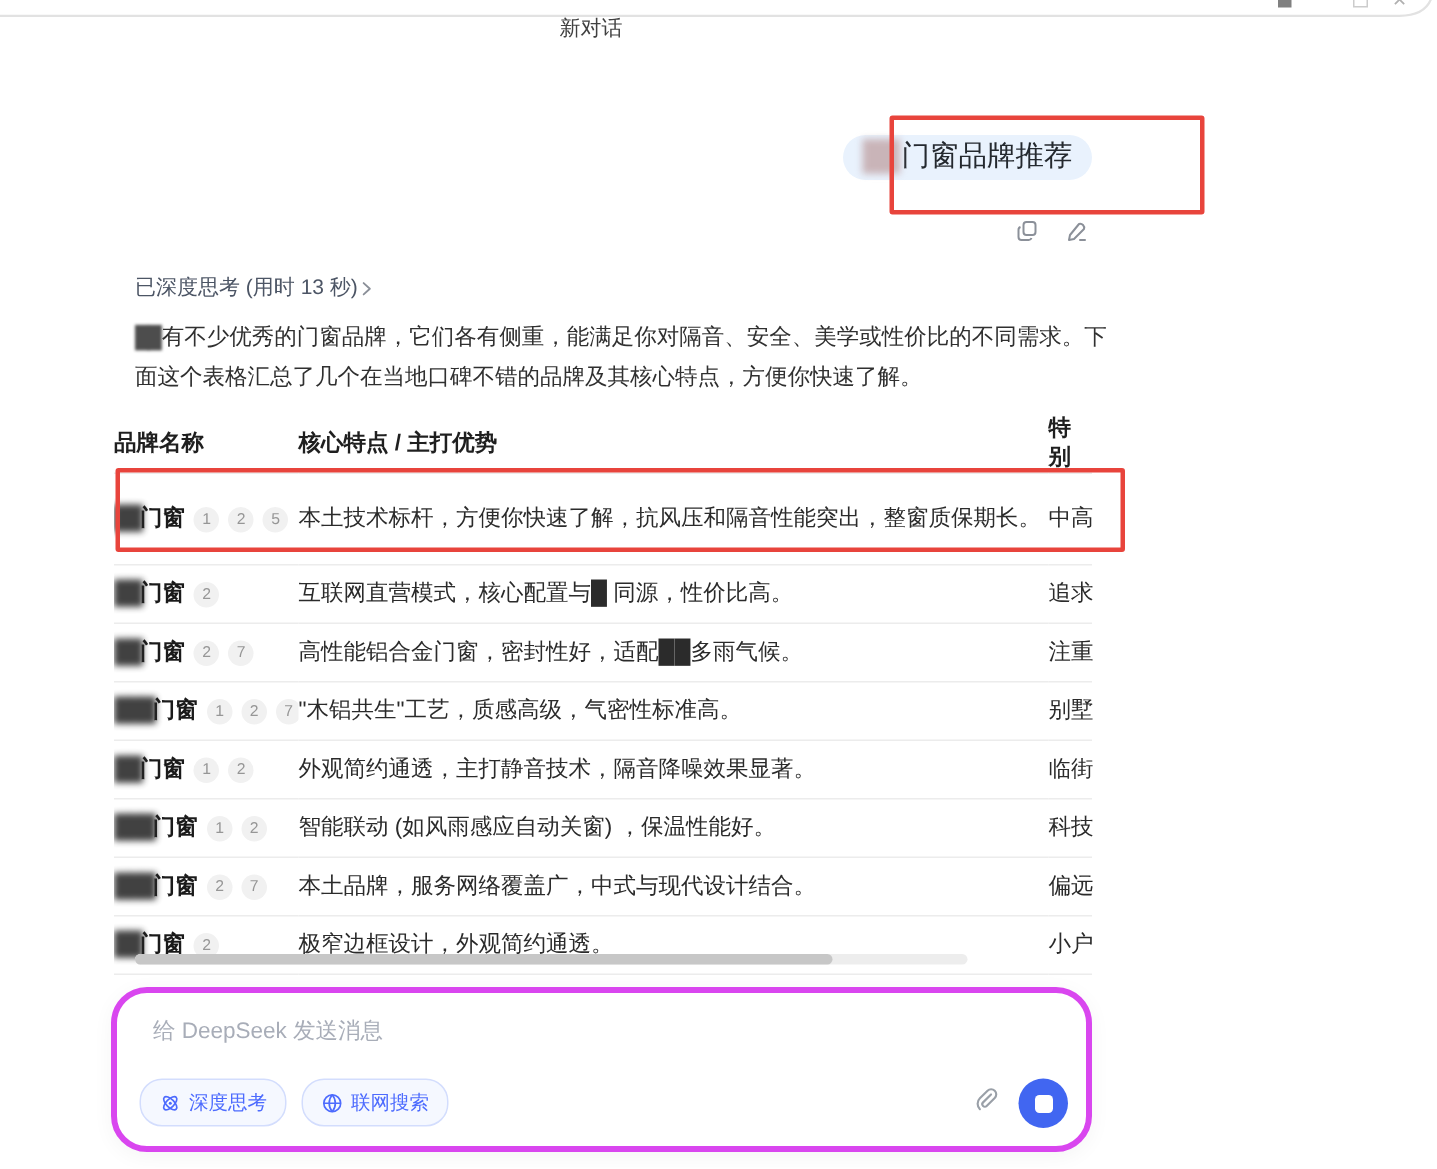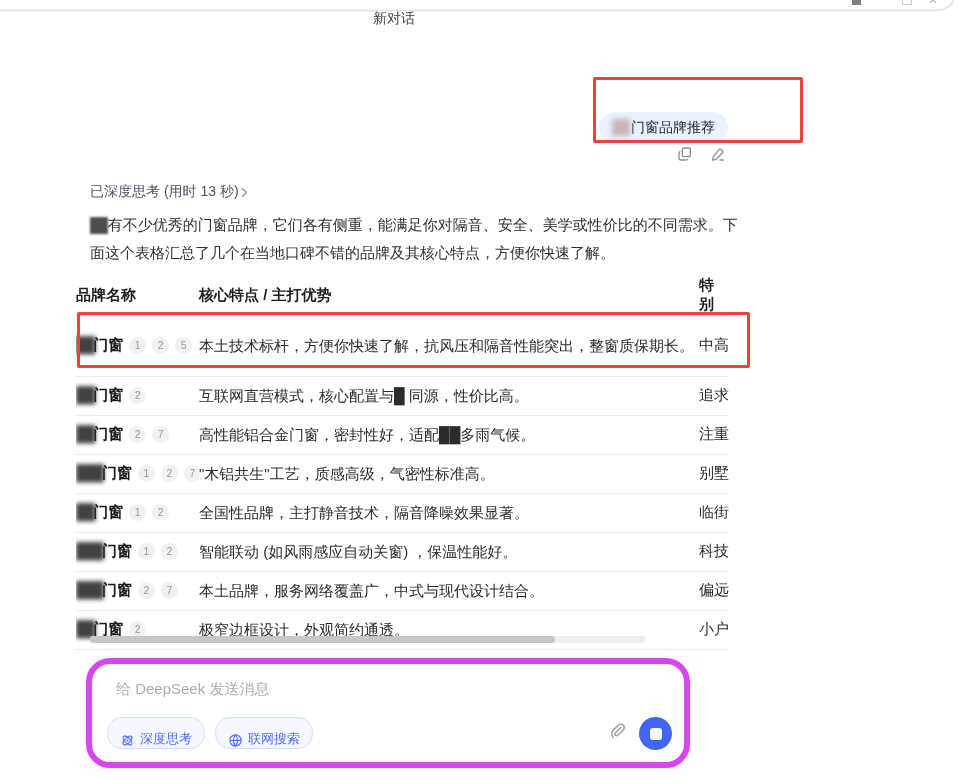--- a/index.html
+++ b/index.html
@@ -11,21 +11,21 @@
   .frame-svg{position:absolute;top:0;left:0;pointer-events:none;}
   .window-remnants{position:absolute;top:0;right:8px;width:110px;height:8px;overflow:hidden;}
   .remnant-bar{position:absolute;left:12px;top:0;width:9px;height:5px;background:#4a4a4a;opacity:.7;}
   .remnant-restore{position:absolute;left:62px;top:-5px;width:8px;height:8px;border:1.5px solid #9a9a9a;opacity:.5;}
   .remnant-close{position:absolute;left:88px;top:-7px;font-size:12px;color:#7d7d7d;opacity:.6;}
   
   .chat-title{position:absolute;left:344px;top:10px;width:100px;text-align:center;
     font-size:14px;color:#404040;}
   
   .user-bubble{position:absolute;right:230px;top:90px;height:30px;line-height:30px;
-    background:#e9f2fd;border-radius:15px;padding:0 13px;font-size:14px;color:#24292f;white-space:nowrap;margin-top:22px;}
+    background:#e9f2fd;border-radius:15px;padding:0 13px;font-size:19px;color:#24292f;white-space:nowrap;}
   .redact{filter:blur(2px);color:#2d2d2d;letter-spacing:-2px;opacity:.9;}
   .redact-light{filter:blur(2.5px);color:#c9b4b8;letter-spacing:-2px;margin-right:3px;}
   .msg-actions{position:absolute;right:232px;top:146px;display:flex;gap:17px;align-items:center;}
   .icon-btn{width:16px;height:16px;cursor:pointer;display:inline-flex;}
   
   .thinking-row{position:absolute;left:90px;top:183px;display:flex;align-items:center;
     font-size:14px;color:#4c5565;cursor:pointer;}
   
   .intro{position:absolute;left:90px;top:211px;width:652px;font-size:15px;line-height:27px;color:#303030;}
   .intro .redact{font-size:14px;color:#3a3a3a;filter:blur(1.2px);margin-right:2px;}
@@ -41,27 +41,27 @@
   .badges{display:inline;}
   .badge{display:inline-flex;align-items:center;justify-content:center;width:17px;height:17px;
     border-radius:50%;background:#f1f1f1;color:#969696;font-size:10.5px;margin-left:6px;
     vertical-align:1px;cursor:pointer;}
   .features{line-height:24px;padding-right:10px;}
   .suited{white-space:nowrap;overflow:visible;}
   
   .hscroll-track{position:absolute;left:90px;top:636px;width:555px;height:7px;border-radius:4px;background:#ededed;}
   .hscroll-thumb{position:absolute;left:0;top:0;width:465px;height:7px;border-radius:4px;background:#c7c7c7;cursor:pointer;}
   
-  .composer{position:absolute;left:86px;top:658px;width:604px;height:110px;background:#fff;
-    border:6px solid #d946ef;border-radius:24px;box-shadow:0 3px 14px rgba(0,0,0,.045);box-sizing:border-box;}
+  .composer{position:absolute;left:74px;top:658px;width:654px;height:110px;background:#fff;
+    border:4px solid #d946ef;border-radius:24px;box-shadow:0 3px 14px rgba(0,0,0,.045);box-sizing:border-box;}
   .composer textarea{position:absolute;left:22px;top:14px;width:590px;height:34px;border:none;outline:none;
     resize:none;font-family:inherit;font-size:15px;color:#333;background:transparent;}
   .composer textarea::placeholder{color:#a8adb8;}
   .toggle-row{position:absolute;left:15px;bottom:13px;display:flex;gap:10px;}
-  .pill{display:inline-flex;align-items:flex-end;gap:5px;height:30px;padding:0 12px;border-radius:15px;
+  .pill{display:inline-flex;align-items:center;gap:5px;height:30px;padding:0 12px;border-radius:15px;
     border:1px solid #d3ddfd;background:#f5f8ff;color:#4d6bfe;font-size:13px;cursor:pointer;white-space:nowrap;}
   .attach{position:absolute;right:58px;bottom:22px;width:17px;height:17px;cursor:pointer;}
   .send-btn{position:absolute;right:12px;bottom:12px;width:33px;height:33px;border-radius:50%;
     background:#4166f1;border:none;display:flex;align-items:center;justify-content:center;cursor:pointer;}
   .stop-square{width:12px;height:12px;background:#fff;border-radius:3px;}
   
   .anno{position:absolute;border:3px solid #e8443c;border-radius:2px;pointer-events:none;}
   .anno-1{left:593px;top:77px;width:204px;height:60px;}
   .anno-2{left:77px;top:312px;width:667px;height:50px;}
 </style>
@@ -138,21 +138,21 @@
   </tr>
 
   <tr>
     <td class="brand-cell"><span class="redact">███</span><span class="brand-text">门窗</span><span class="badges"><span class="badge">1</span><span class="badge">2</span><span class="badge">7</span></span></td>
     <td class="features">"木铝共生"工艺，质感高级，气密性标准高。</td>
     <td class="suited">别墅</td>
   </tr>
 
   <tr>
     <td class="brand-cell"><span class="redact">██</span><span class="brand-text">门窗</span><span class="badges"><span class="badge">1</span><span class="badge">2</span></span></td>
-    <td class="features">全国性品牌，主打静音技术，隔音降噪效果显著。</td>
+    <td class="features">外观简约通透，主打静音技术，隔音降噪效果显著。</td>
     <td class="suited">临街</td>
   </tr>
 
   <tr>
     <td class="brand-cell"><span class="redact">███</span><span class="brand-text">门窗</span><span class="badges"><span class="badge">1</span><span class="badge">2</span></span></td>
     <td class="features">智能联动 (如风雨感应自动关窗) ，保温性能好。</td>
     <td class="suited">科技</td>
   </tr>
 
   <tr>

